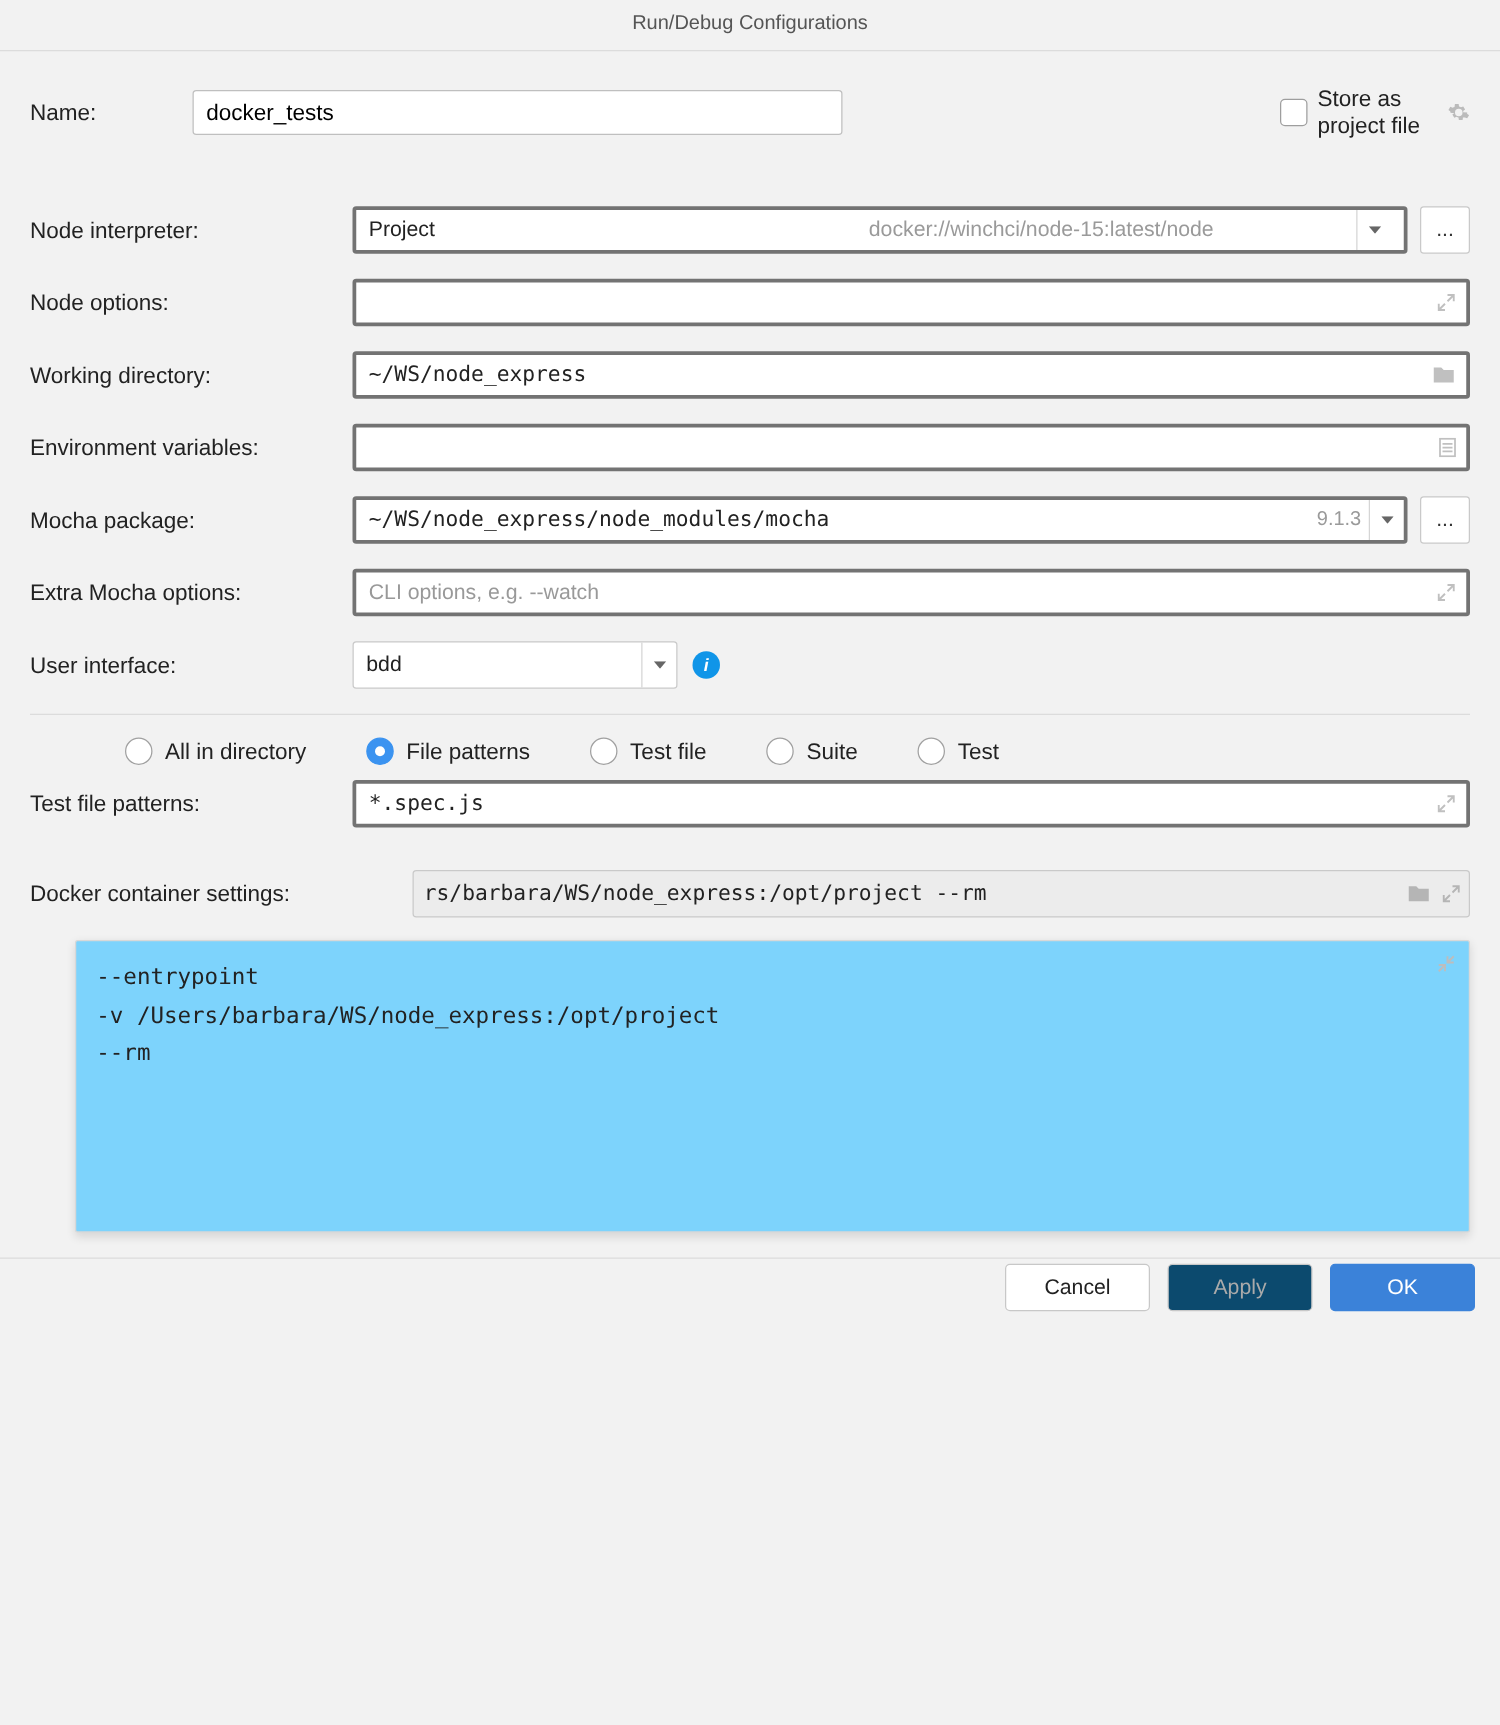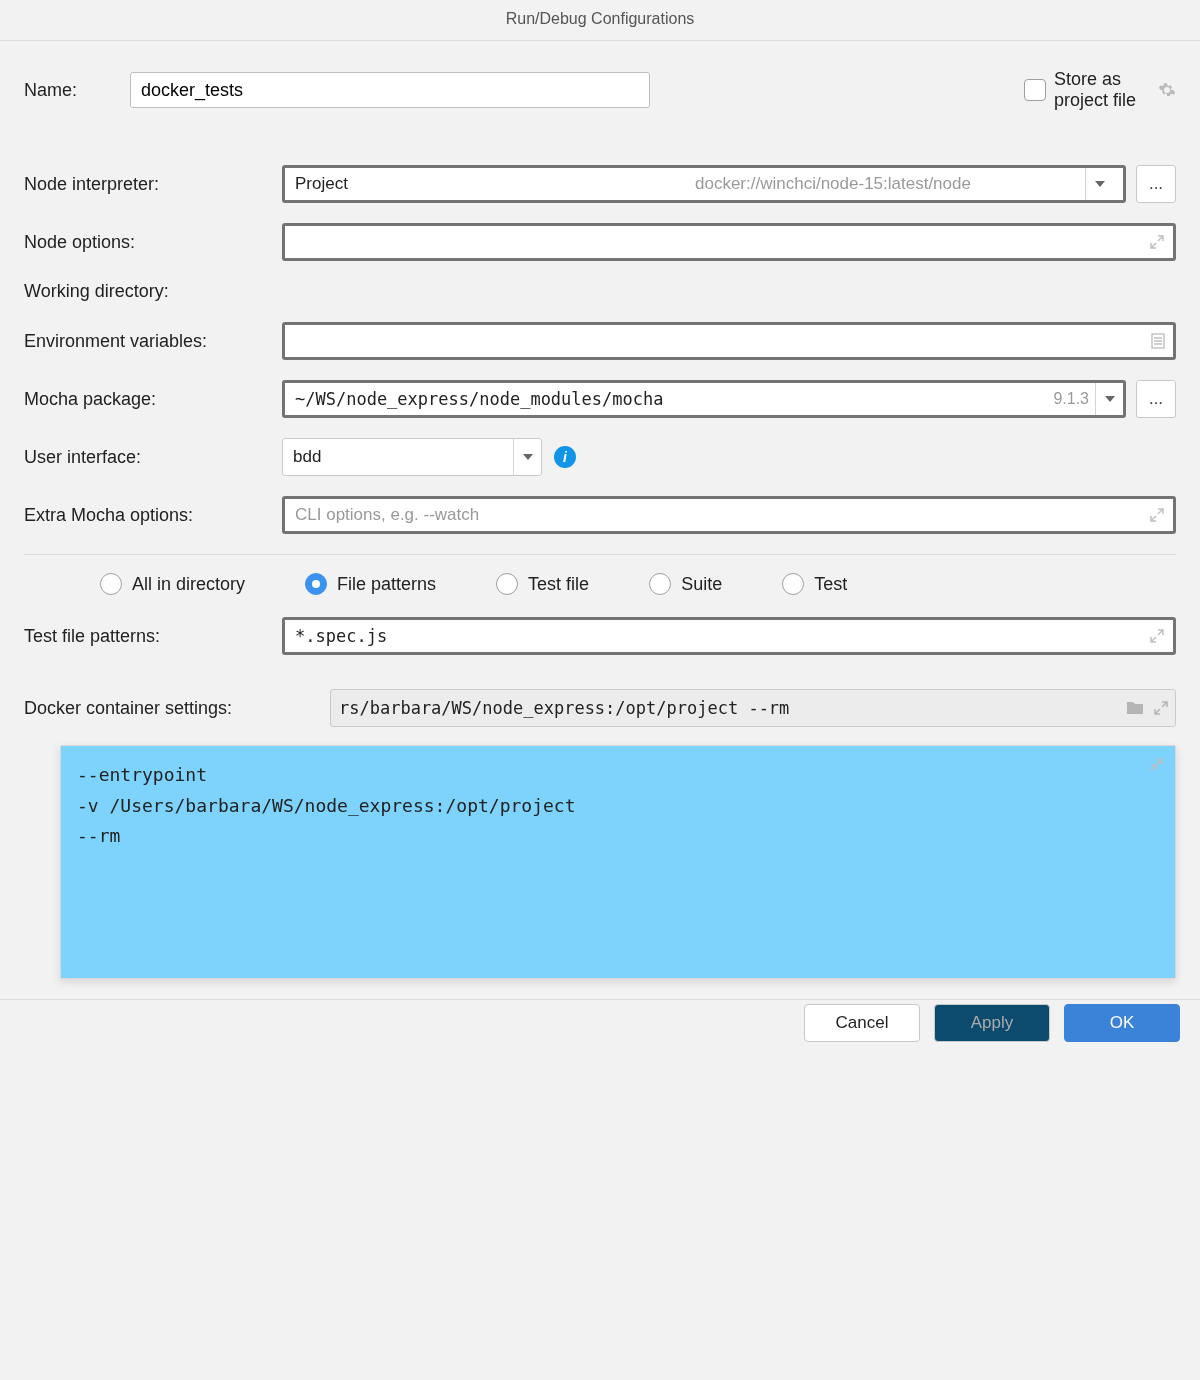--- a/index.html
+++ b/index.html
@@ -33,20 +33,21 @@
   }
   .name-row .label { width: 96px; }
   .name-input {
     width: 520px;
     height: 36px;
     border: 1px solid #bfbfbf;
     border-radius: 3px;
     padding: 0 10px;
     font-size: 18px;
     background: #fff;
+    margin-left: 24px;
   }
   .store-group {
     margin-left: auto;
     display: flex;
     align-items: center;
     gap: 8px;
   }
   .checkbox {
     width: 22px; height: 22px;
     border: 1.5px solid #9e9e9e;
@@ -129,23 +130,23 @@
     width: 22px; height: 22px; border-radius: 50%;
     background: #1095e8; color: #fff;
     display: flex; align-items: center; justify-content: center;
     font-weight: bold; font-style: italic; font-size: 14px;
   }
   .separator {
     border-top: 1px solid #dcdcdc;
     margin: 6px 0 18px 0;
   }
   .radio-row {
-    display: flex; align-items: center; gap: 60px;
+    display: flex; align-items: center; gap: 48px;
     padding-left: 76px;
-    margin-bottom: 22px;
+    margin-bottom: 12px;
   }
   .radio-item { display: flex; align-items: center; gap: 10px; font-size: 18px; }
   .radio {
     width: 22px; height: 22px; border-radius: 50%;
     border: 1.5px solid #a0a0a0; background: #fff;
     display: flex; align-items: center; justify-content: center;
   }
   .radio.selected { border-color: #3b93f0; background: #3b93f0; }
   .radio.selected::after {
     content: ""; width: 8px; height: 8px; border-radius: 50%; background: #fff;
@@ -250,20 +251,28 @@
         <span class="value"></span>
         <svg class="expand-icon" viewBox="0 0 16 16" fill="none" stroke="currentColor" stroke-width="1.5">
             <path d="M9 2h5v5M7 14H2V9M14 2l-5 5M2 14l5-5"></path>
           </svg>
       </div>
     </div>
   </div>
 
   <div class="field-row">
     <div class="field-label">Working directory:</div>
+    <div class="field-input-wrap">
+      <div class="text-input">
+        <span class="value">~/WS/node_express</span>
+        <svg class="folder-icon" viewBox="0 0 20 16" fill="currentColor">
+            <path d="M2 2h6l2 2h8v10H2z"></path>
+          </svg>
+      </div>
+    </div>
   </div>
 
   <div class="field-row">
     <div class="field-label">Environment variables:</div>
     <div class="field-input-wrap">
       <div class="text-input">
         <span class="value"></span>
         <svg class="list-icon" viewBox="0 0 14 16" fill="none" stroke="currentColor" stroke-width="1.4">
             <rect x="1" y="1" width="12" height="14"></rect>
             <path d="M3 5h8M3 8h8M3 11h8"></path>
@@ -278,52 +287,52 @@
       <div class="text-input" style="padding-right:0">
         <span class="value" style="flex:1">~/WS/node_express/node_modules/mocha</span>
         <span class="mocha-ver">9.1.3</span>
         <div class="dropdown-caret">
           <svg class="caret-svg" viewBox="0 0 10 6" fill="currentColor">
               <path d="M0 0l5 6 5-6z"></path>
             </svg>
         </div>
       </div>
       <div class="mini-btn">...</div>
+    </div>
+  </div>
+
+  <div class="field-row">
+    <div class="field-label">Extra Mocha options:</div>
+    <div class="field-input-wrap">
+      <div class="text-input">
+        <span class="value sans placeholder">CLI options, e.g. --watch</span>
+        <svg class="expand-icon" viewBox="0 0 16 16" fill="none" stroke="currentColor" stroke-width="1.5">
+            <path d="M9 2h5v5M7 14H2V9M14 2l-5 5M2 14l5-5"></path>
+          </svg>
+      </div>
     </div>
   </div>
 
   <div class="field-row">
     <div class="field-label">User interface:</div>
     <div class="field-input-wrap">
       <div class="ui-row-inner">
         <div class="ui-combo">
           <span class="val">bdd</span>
           <div class="dropdown-caret">
             <svg class="caret-svg" viewBox="0 0 10 6" fill="currentColor">
                 <path d="M0 0l5 6 5-6z"></path>
               </svg>
           </div>
         </div>
         <div class="info-badge">i</div>
       </div>
     </div>
   </div>
 
-  <div class="field-row">
-    <div class="field-label">Extra Mocha options:</div>
-    <div class="field-input-wrap">
-      <div class="text-input">
-        <span class="value sans placeholder">CLI options, e.g. --watch</span>
-        <svg class="expand-icon" viewBox="0 0 16 16" fill="none" stroke="currentColor" stroke-width="1.5">
-            <path d="M9 2h5v5M7 14H2V9M14 2l-5 5M2 14l5-5"></path>
-          </svg>
-      </div>
-    </div>
-  </div>
-
   <div class="separator"></div>
 
   <div class="radio-row">
     <div class="radio-item">
       <div class="radio"></div>
       <span>All in directory</span>
     </div>
     <div class="radio-item">
       <div class="radio selected"></div>
       <span>File patterns</span>

